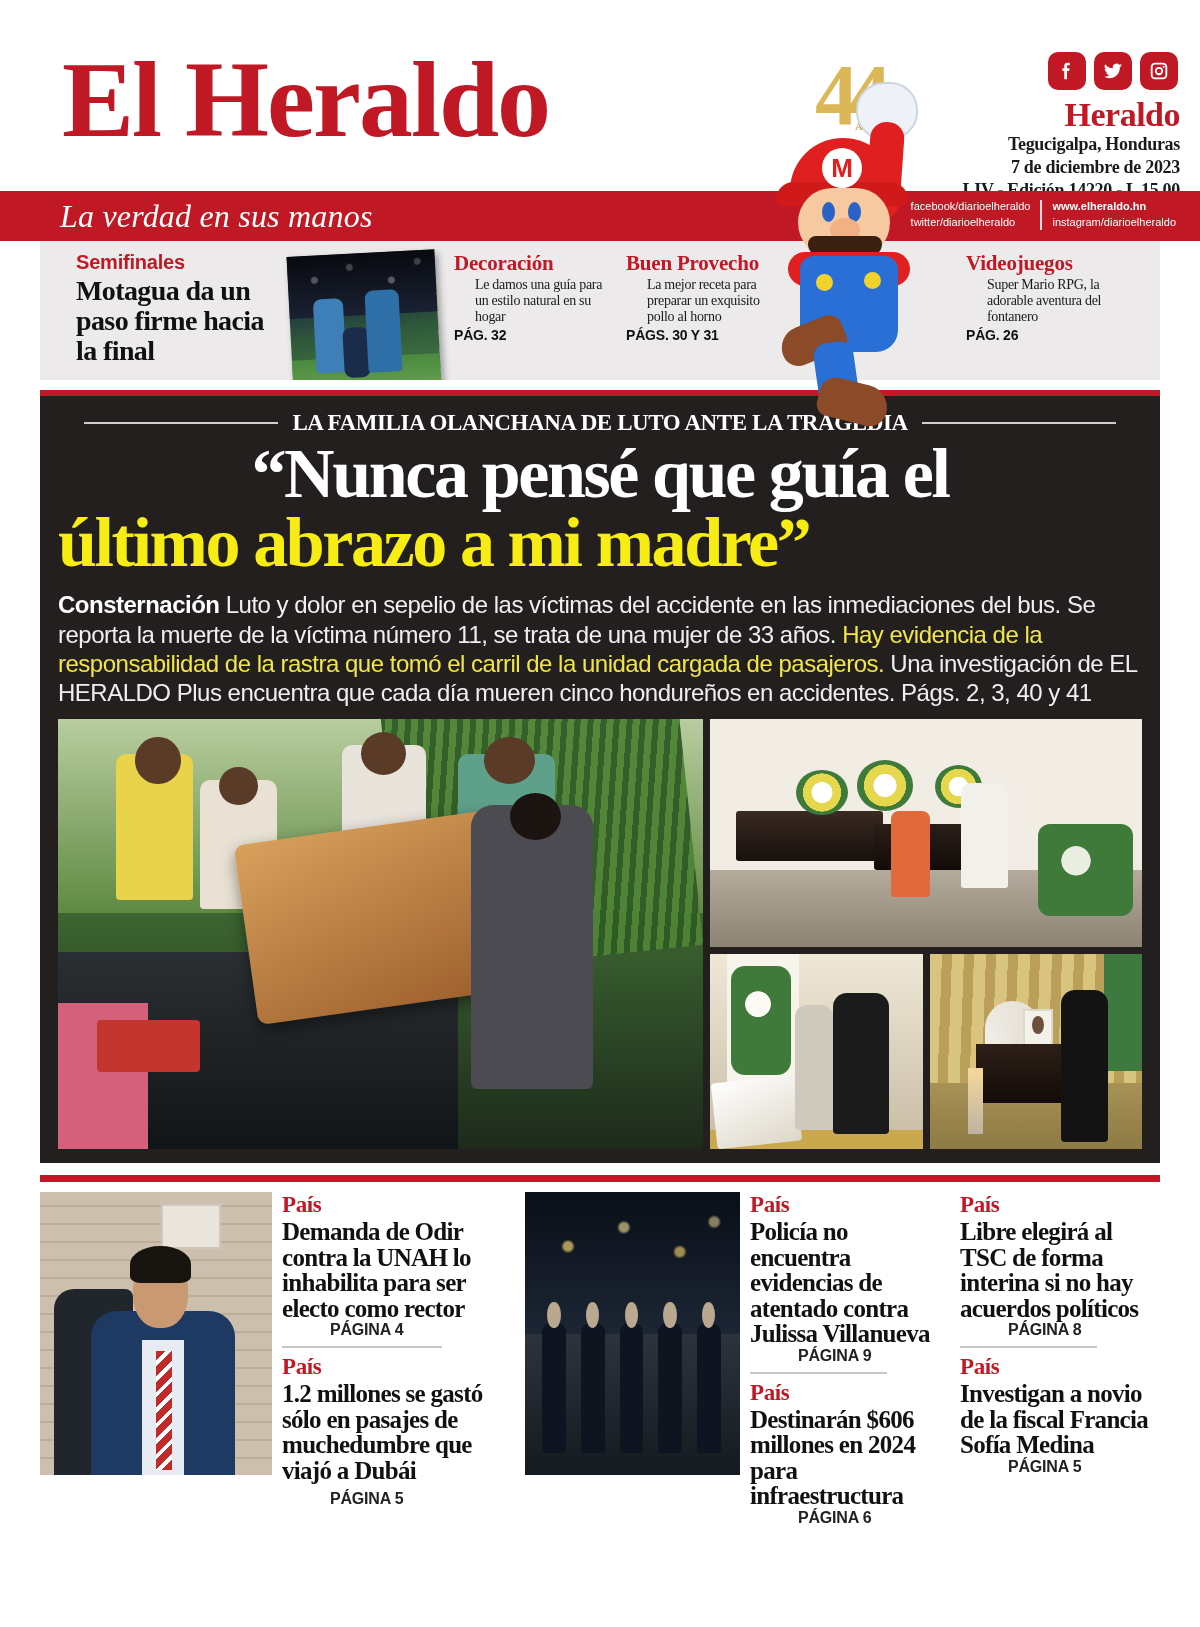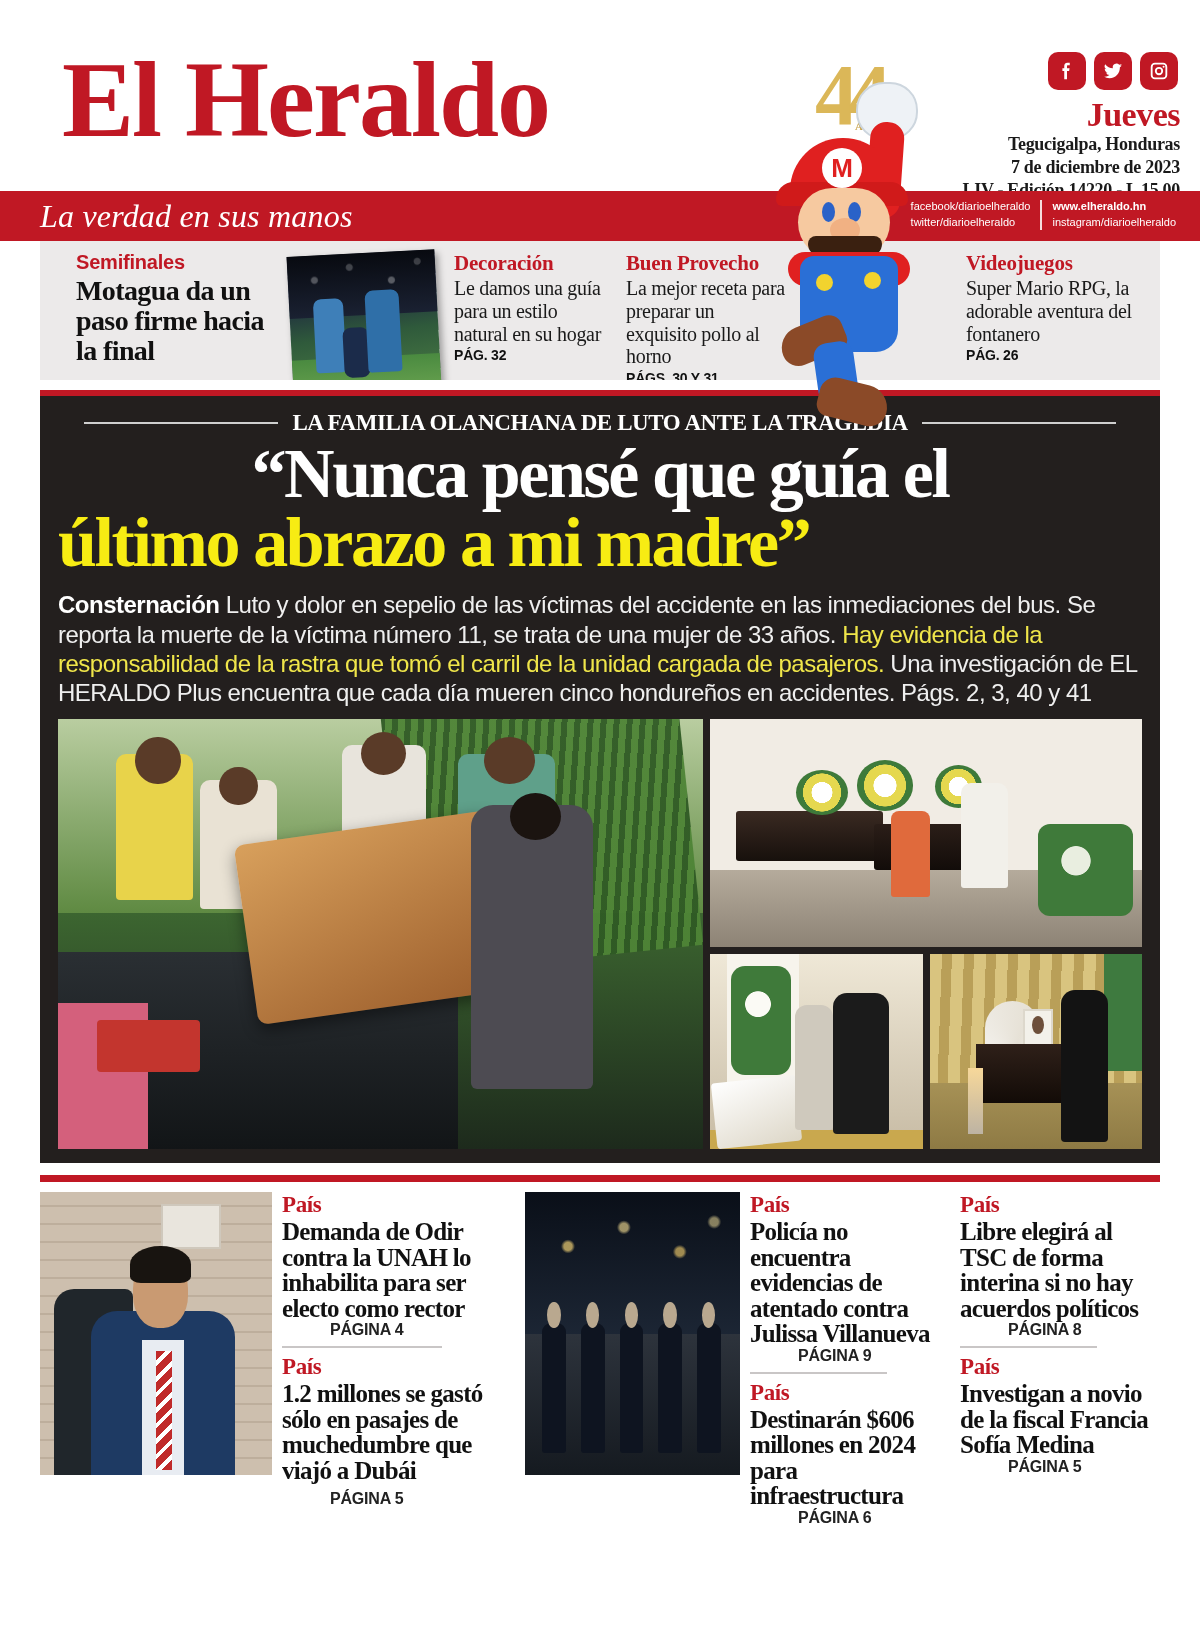--- a/index.html
+++ b/index.html
@@ -82,41 +82,41 @@
   .dateblock { position:absolute; right:20px; top:98px; text-align:right; width:320px; }
   .weekday { font-size:34px; font-weight:bold; color:#c01824; line-height:1; letter-spacing:-.5px; }
   .dateline { font-size:18px; font-weight:bold; color:#1a1a1a; line-height:1.16; letter-spacing:-.3px; margin-top:2px; }
 
   .redbar {
     position:relative; height:50px; background:#c01824; margin-top:6px;
     display:flex; align-items:center;
   }
   .slogan {
     font-family:"Liberation Serif",serif; font-style:italic; font-size:32px;
-    color:#ffffff; padding-left:40px; letter-spacing:.2px;
+    color:#ffffff; padding-left:60px; letter-spacing:.2px;
   }
   .webinfo {
     position:absolute; right:24px; top:8px; color:#fff;
     font-family:"Liberation Sans",sans-serif; font-size:11px; line-height:1.45;
     display:flex; gap:10px; align-items:center;
   }
   .webinfo .col { text-align:left; }
   .webinfo .sep { width:2px; height:30px; background:#fff; opacity:.85; }
   .webinfo .bold { font-weight:bold; }
 
   
   .teasers {
     margin:0 40px; background:#eceaea; height:139px; display:flex;
     padding:10px 14px 0 14px; position:relative; overflow:hidden;
   }
   .tz { flex:0 0 auto; padding:0 10px; }
   .tz-kicker { color:#c01824; font-weight:bold; font-size:20px; font-family:"Liberation Sans",sans-serif; letter-spacing:-.2px; }
   .tz-kicker.serif { font-family:"Liberation Serif",serif; font-size:21px; }
   .tz-head { font-size:28px; font-weight:bold; line-height:1.07; color:#111; margin-top:2px; letter-spacing:-.6px; }
-  .tz-body { font-size:20px; line-height:1.14; color:#1a1a1a; margin-top:1px; letter-spacing:-.3px; }
+  .tz-body { font-size:14px; line-height:1.14; color:#1a1a1a; margin-top:1px; letter-spacing:-.3px;margin-left:21px; }
   .tz-page { font-size:14px; font-weight:bold; font-family:"Liberation Sans",sans-serif; color:#111; margin-top:2px; letter-spacing:-.2px; }
   .tz-photo {
     width:148px; height:138px; margin:2px 6px 0 4px; transform:rotate(-3deg);
     box-shadow:3px 4px 7px rgba(0,0,0,.35); overflow:hidden; position:relative;
     background:linear-gradient(175deg,#10131b 0%,#1d2740 28%,#2f5a3b 58%,#4d7f44 100%);
   }
   .tz-photo .crowd { position:absolute; inset:0 0 55% 0; background:
       radial-gradient(circle at 18% 40%, rgba(255,255,255,.28) 0 3px, transparent 4px),
       radial-gradient(circle at 42% 22%, rgba(255,255,255,.22) 0 3px, transparent 4px),
       radial-gradient(circle at 70% 46%, rgba(255,255,255,.3) 0 3px, transparent 4px),
@@ -335,21 +335,21 @@
           </svg>
       </div>
       <div class="soc">
         <svg viewBox="0 0 24 24">
             <path d="M7.5 3h9A4.5 4.5 0 0 1 21 7.5v9a4.5 4.5 0 0 1-4.5 4.5h-9A4.5 4.5 0 0 1 3 16.5v-9A4.5 4.5 0 0 1 7.5 3zm0 2A2.5 2.5 0 0 0 5 7.5v9A2.5 2.5 0 0 0 7.5 19h9a2.5 2.5 0 0 0 2.5-2.5v-9A2.5 2.5 0 0 0 16.5 5h-9zM12 7.5a4.5 4.5 0 1 1 0 9 4.5 4.5 0 0 1 0-9zm0 2a2.5 2.5 0 1 0 0 5 2.5 2.5 0 0 0 0-5zm5-3.2a1.1 1.1 0 1 1 0 2.2 1.1 1.1 0 0 1 0-2.2z"></path>
           </svg>
       </div>
     </div>
 
     <div class="dateblock">
-      <div class="weekday">Jueves</div>
+      <div class="weekday">Heraldo</div>
       <div class="dateline">Tegucigalpa, Honduras</div>
       <div class="dateline">7 de diciembre de 2023</div>
       <div class="dateline">LIV - Edición 14220 - L 15.00</div>
     </div>
   </div>
 
   <div class="redbar">
     <div class="slogan">La verdad en sus manos</div>
     <div class="webinfo">
       <div class="col">

